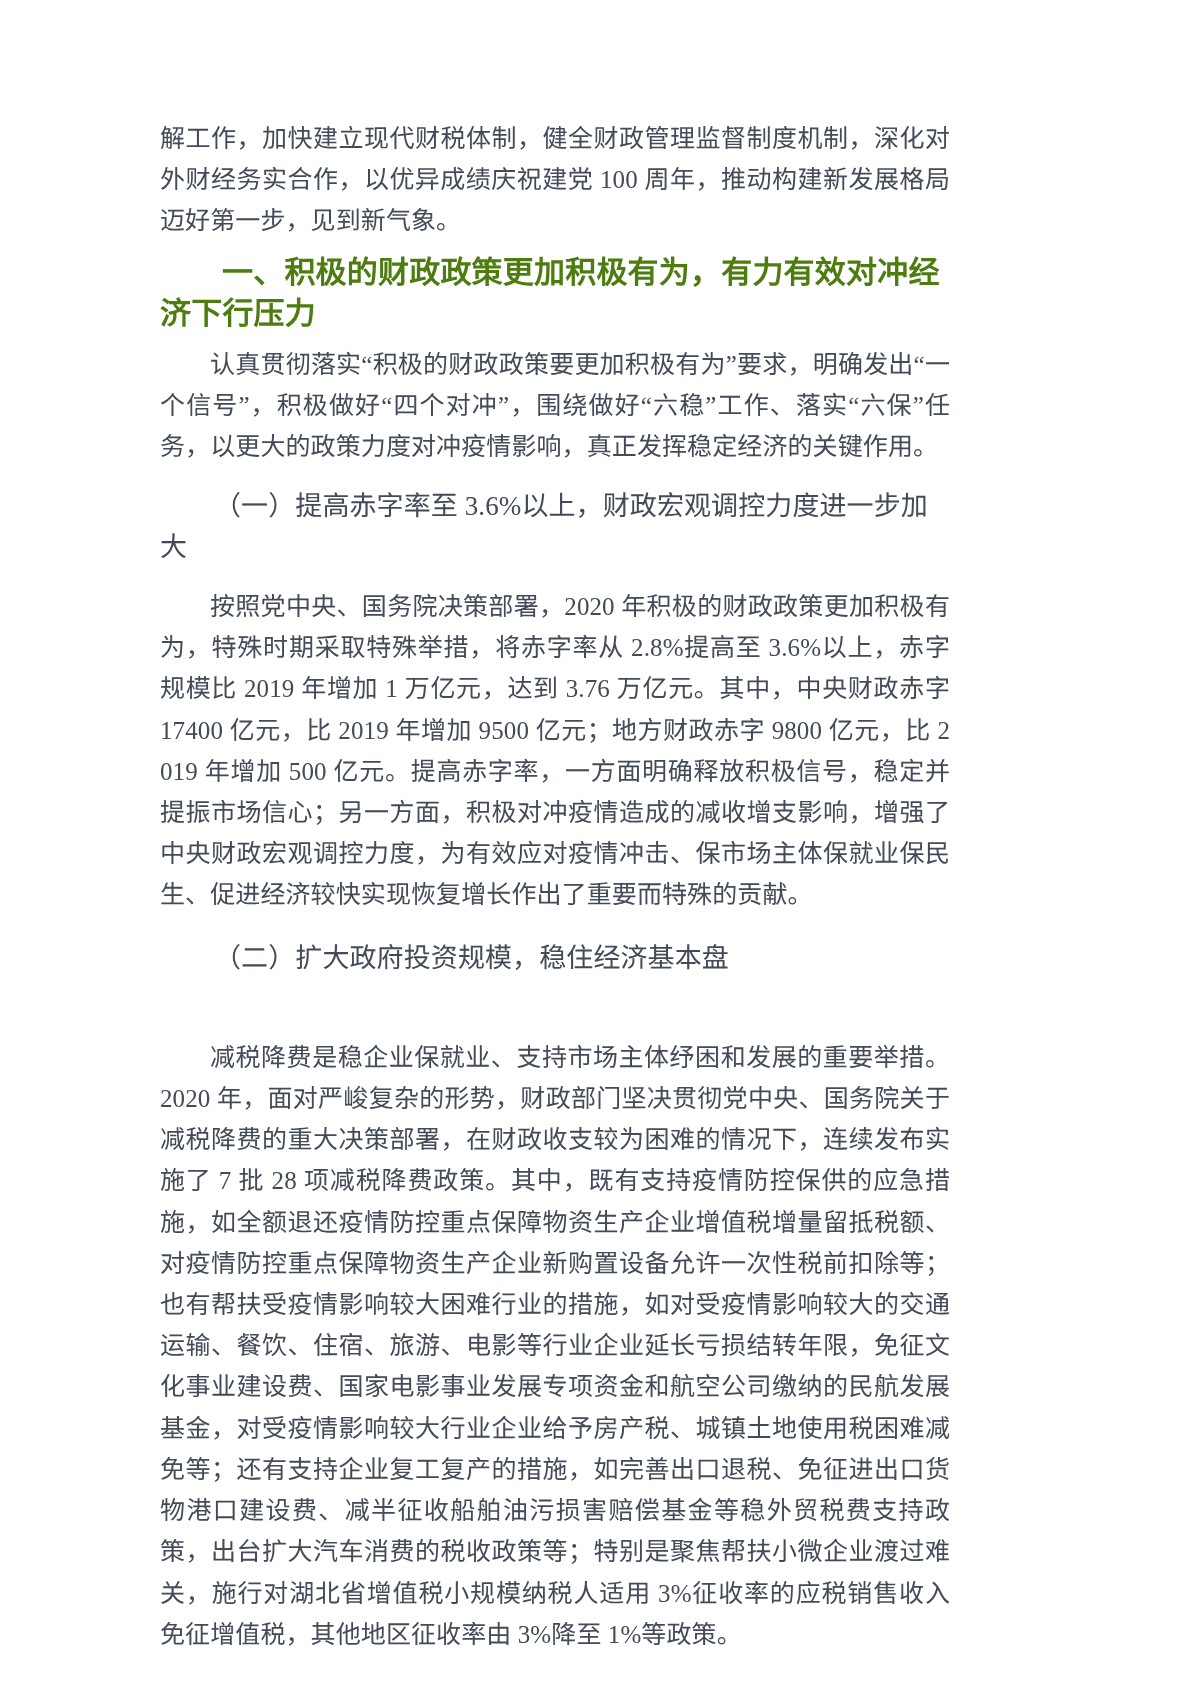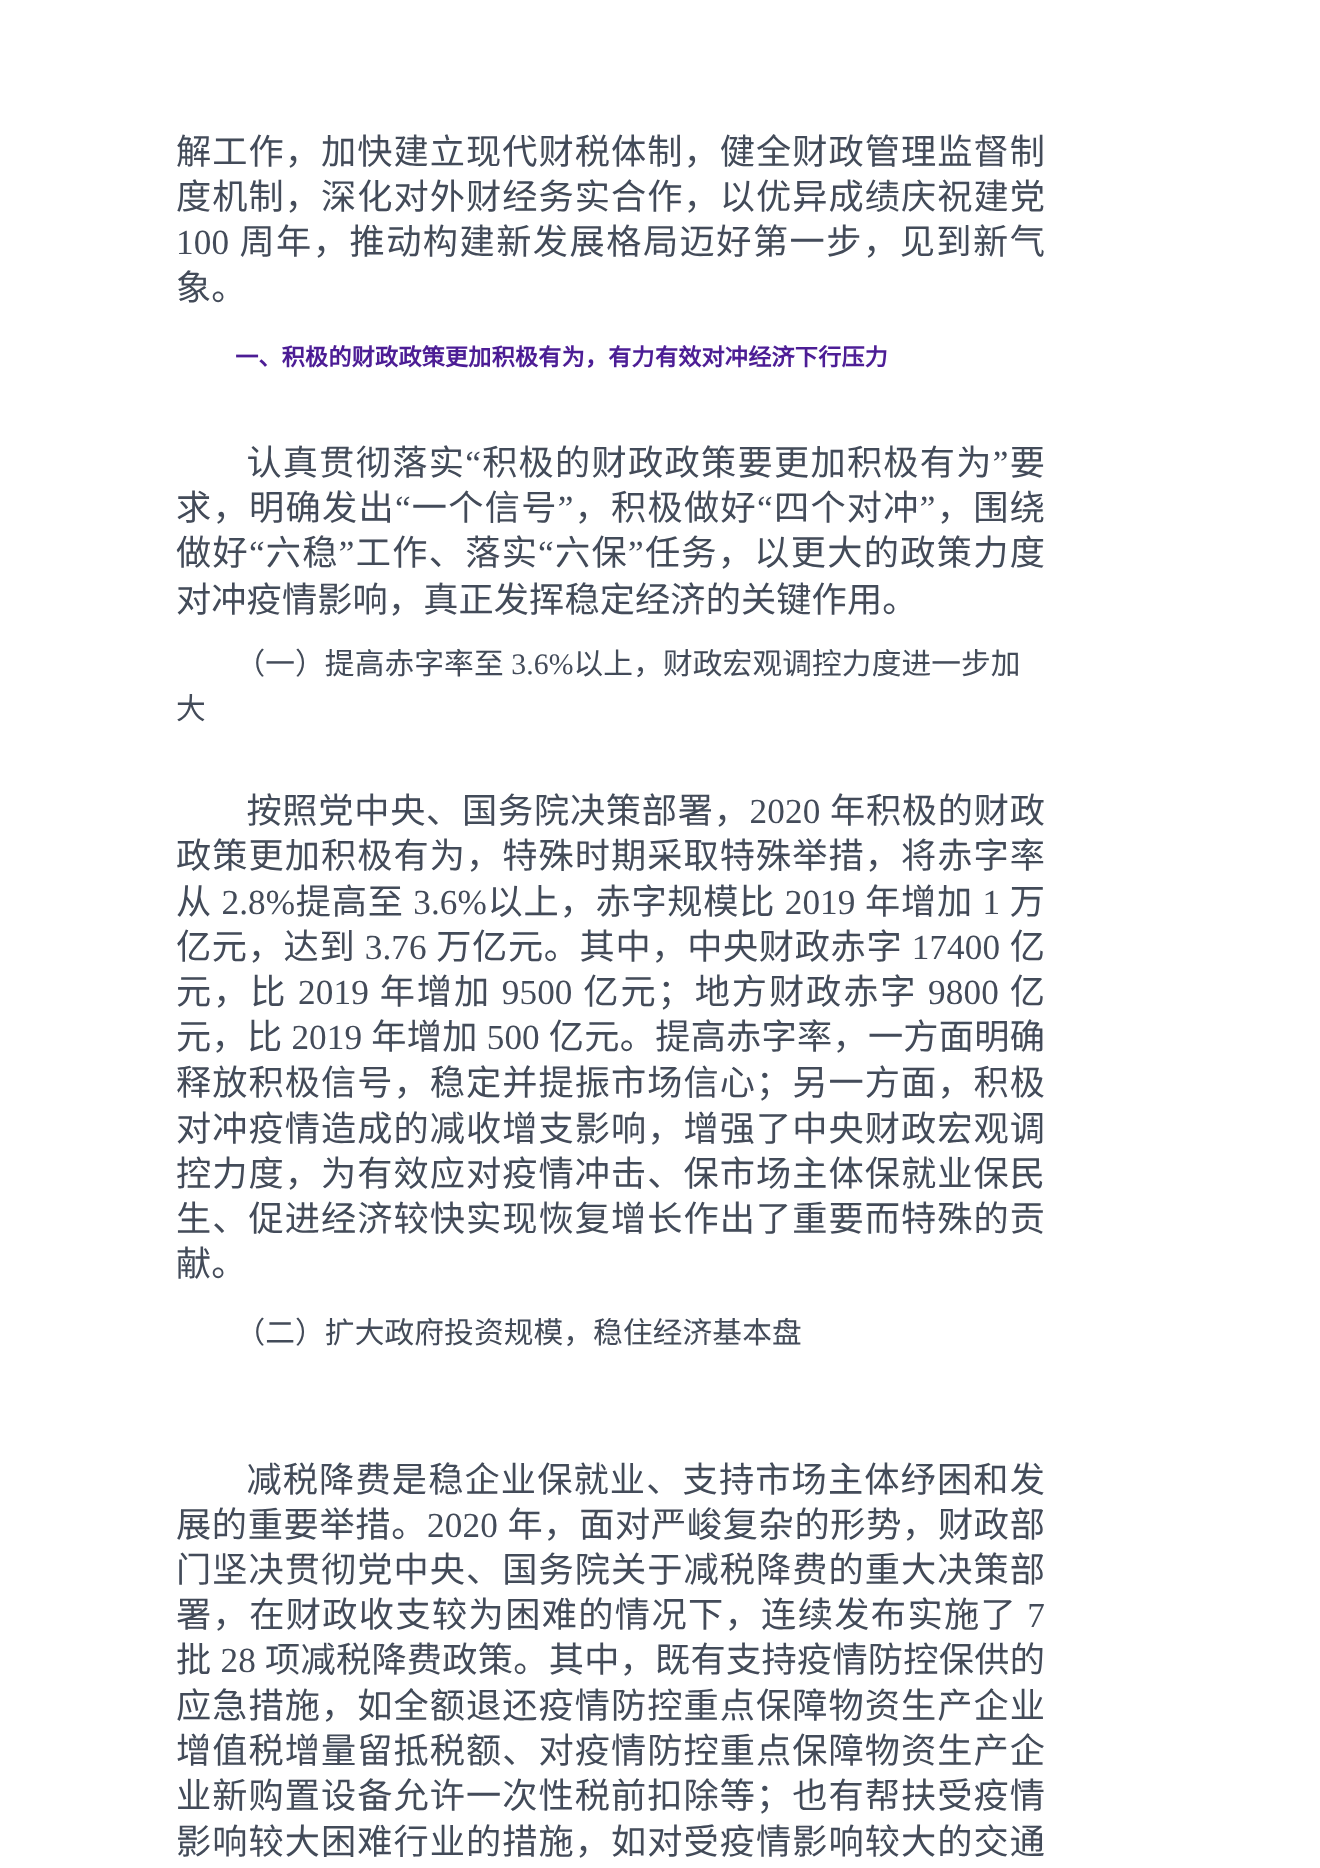--- a/index.html
+++ b/index.html
@@ -21,43 +21,42 @@
     height: 1698px;
     background: #ffffff;
     box-sizing: border-box;
     padding: 118px 160px 0 160px;
   }
   .doc-body {
     width: 790px;
   }
   p.para {
     margin: 0;
-    font-size: 32px;
+    font-size: 25px;
     line-height: 41.2px;
     text-align: justify;
     text-justify: inter-ideograph;
     text-indent: 0;
     color: #434b59;
     letter-spacing: 0.1px;
     word-break: break-all;
   }
   p.indent {
     text-indent: 2em;
-    margin-top: 33px;
   }
   p.cont {
     text-indent: 0;
   }
   h2.heading-major {
-    margin: 12px;
-    font-size: 21px;
+    margin: 0;
+    font-size: 31px;
     line-height: 41.2px;
     font-weight: bold;
     text-indent: 2em;
-    color: #4c1d95;
+    color: #4d7c0f;
     letter-spacing: 0.2px;
   }
   h3.heading-minor {
     margin: 0;
     font-size: 27px;
     line-height: 41.2px;
     font-weight: normal;
     text-indent: 2em;
     color: #434b59;
     letter-spacing: 0.1px;

